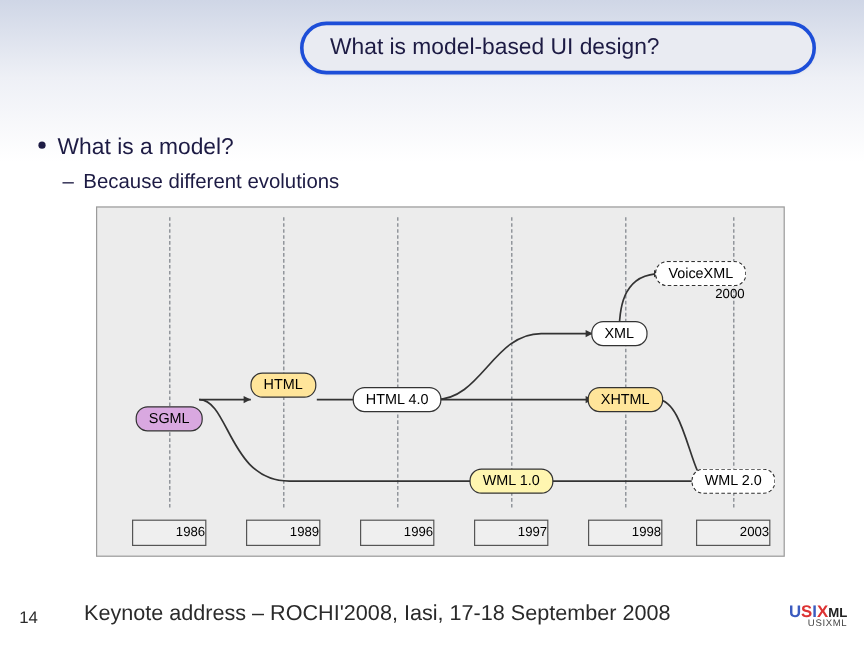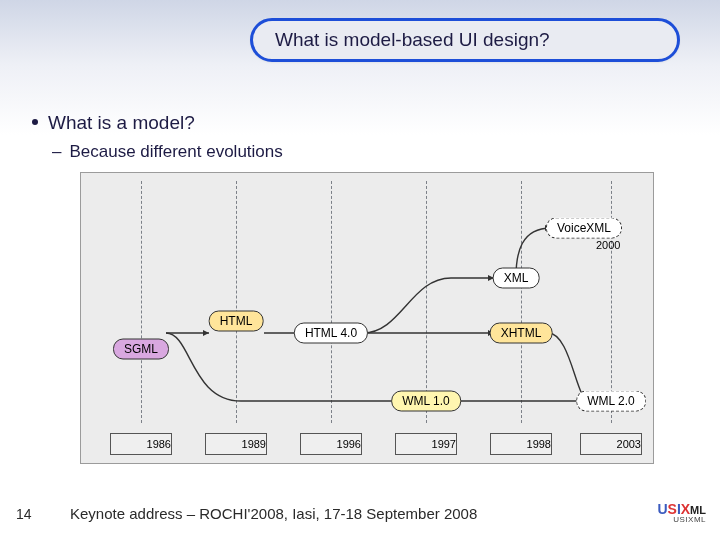--- a/index.html
+++ b/index.html
@@ -14,21 +14,21 @@
   .vline{position:absolute;top:8px;bottom:40px;border-left:1px dashed #7c8088}
   .yearbox{position:absolute;bottom:8px;width:60px;height:20px;line-height:20px;text-align:right;font-size:11px;background:#efefef;border:1px solid #555;transform:translateX(-50%)}
   .node{position:absolute;padding:2px 10px;font-size:12px;line-height:15px;border:1px solid #333;border-radius:10px;background:#fff;transform:translate(-50%,-50%);white-space:nowrap}
   .dashnode{border-style:dashed}
   .sgml{background:#d9a8e0}
   .html{background:#ffe59a}
   .wml{background:#fff6b0}
   svg.lines{position:absolute;top:0;left:0}
   .footer{position:absolute;bottom:16px;left:0;width:720px}
   .pagenum{position:absolute;left:16px;bottom:2px;font-size:14px;color:#2a2a2a}
-  .foottext{position:absolute;left:70px;bottom:2px;font-size:15px;color:#2a2a2a}
+  .foottext{position:absolute;left:70px;bottom:2px;font-size:18px;color:#2a2a2a}
   .logo{position:absolute;right:14px;bottom:0}
   .logo-top{font-weight:bold;font-size:14px}
   .u{color:#3b5bbf}.s{color:#d33}.ix{color:#3b5bbf}
   .logo-bot{font-size:8px;letter-spacing:0.5px;color:#444;text-align:right;margin-top:-2px}
 </style>
 </head>
 <body>
 
 <div class="slide">
 

